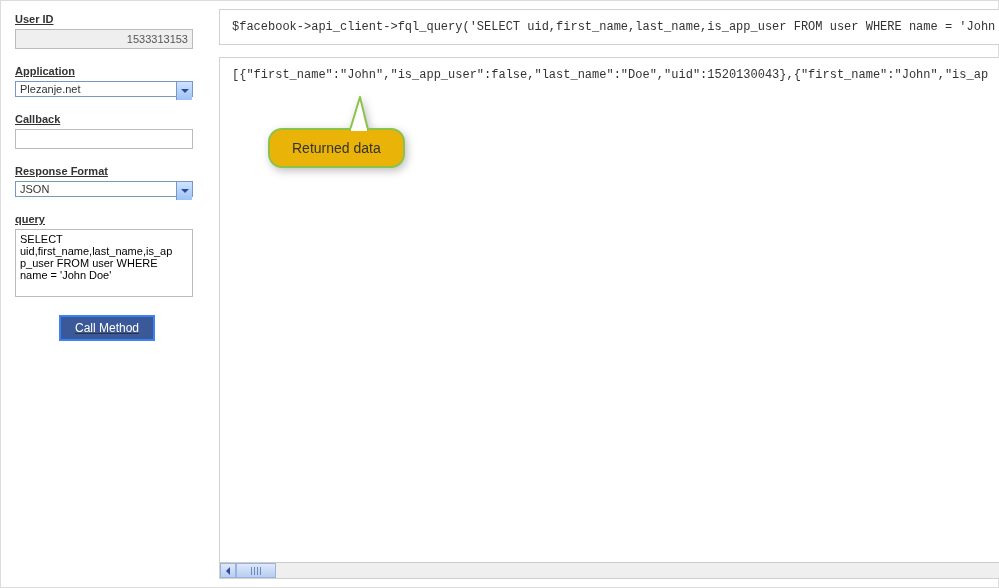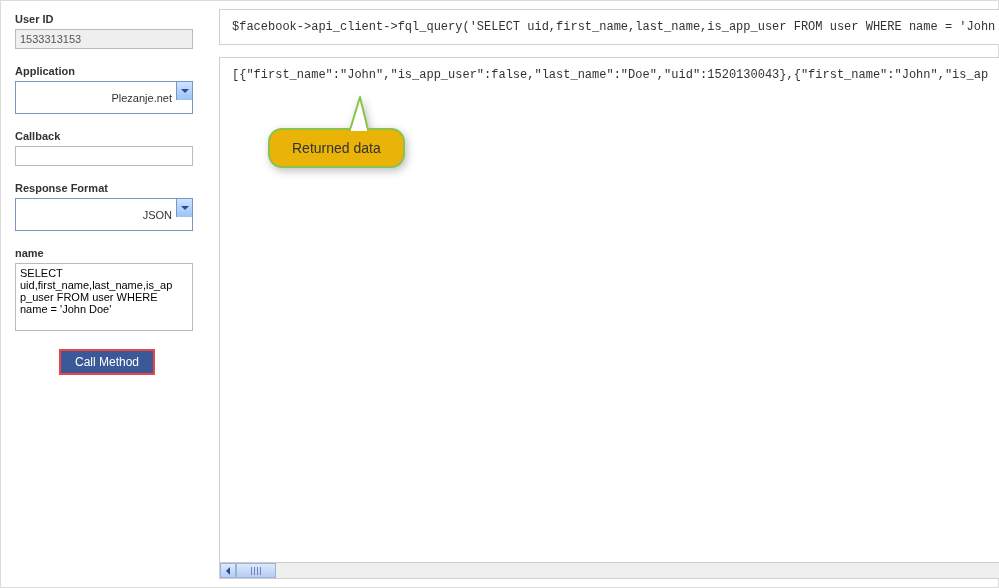--- a/index.html
+++ b/index.html
@@ -18,20 +18,21 @@
     border: 1px solid #dcdcdc;
     padding: 8px;
     display: flex;
     gap: 20px;
   }
   .sidebar {
     width: 190px;
     flex-shrink: 0;
     padding-top: 4px;
     padding-left: 6px;
+    text-decoration: underline;
   }
   .main {
     flex: 1;
     display: flex;
     flex-direction: column;
     gap: 12px;
     padding-right: 4px;
   }
   .field-group {
     margin-bottom: 16px;
@@ -50,39 +51,39 @@
   }
   .text-input {
     width: 178px;
     height: 20px;
     border: 1px solid #bbb;
     padding: 2px 4px;
     font-size: 11px;
     background: #efefef;
     color: #555;
     font-family: Verdana, Geneva, sans-serif;
+    text-align: right;
   }
   .text-input.white {
     background: #ffffff;
   }
   .select-wrap {
     position: relative;
     width: 178px;
   }
   .select {
     width: 178px;
-    height: 33px;
+    height: 16px;
     border: 1px solid #7a97c4;
     padding: 2px 20px 2px 4px;
     font-size: 11px;
     background: #ffffff;
     color: #333;
     font-family: Verdana, Geneva, sans-serif;
     appearance: none;
-    text-align: right;
     -webkit-appearance: none;
   }
   .select-arrow {
     position: absolute;
     right: 1px;
     top: 1px;
     width: 16px;
     height: 18px;
     background: linear-gradient(#cfe3ff, #9cc2f4);
     border-left: 1px solid #7a97c4;
@@ -110,21 +111,21 @@
     font-size: 11px;
     font-family: Verdana, Geneva, sans-serif;
     resize: none;
     background: #ffffff;
     overflow-y: scroll;
   }
   .call-btn {
     display: block;
     margin: 12px auto 0 auto;
     background: #3b5998;
-    border: 2px solid #ef4444;
+    border: 2px solid #3b82f6;
     color: #fff;
     font-family: Verdana, Geneva, sans-serif;
     font-size: 12px;
     padding: 4px 14px;
     cursor: pointer;
   }
   .code-panel {
     border: 1px solid #d0d0d0;
     background: #fff;
     padding: 10px 12px;
@@ -258,21 +259,21 @@
     <div class="field-group">
       <label class="field-label">Response Format</label>
       <div class="select-wrap">
         <input class="select" type="text" readonly="" value="JSON" style="">
         <span class="select-arrow"></span>
       </div>
     </div>
 
 
     <div class="field-group">
-      <label class="field-label">name</label>
+      <label class="field-label">query</label>
       <div class="textarea-wrap">
         <textarea class="textarea" style="">SELECT uid,first_name,last_name,is_app_user FROM user WHERE name = 'John Doe'</textarea>
       </div>
     </div>
 
     <button class="call-btn">Call Method</button>
   </div>
 
   <div class="main">
 

